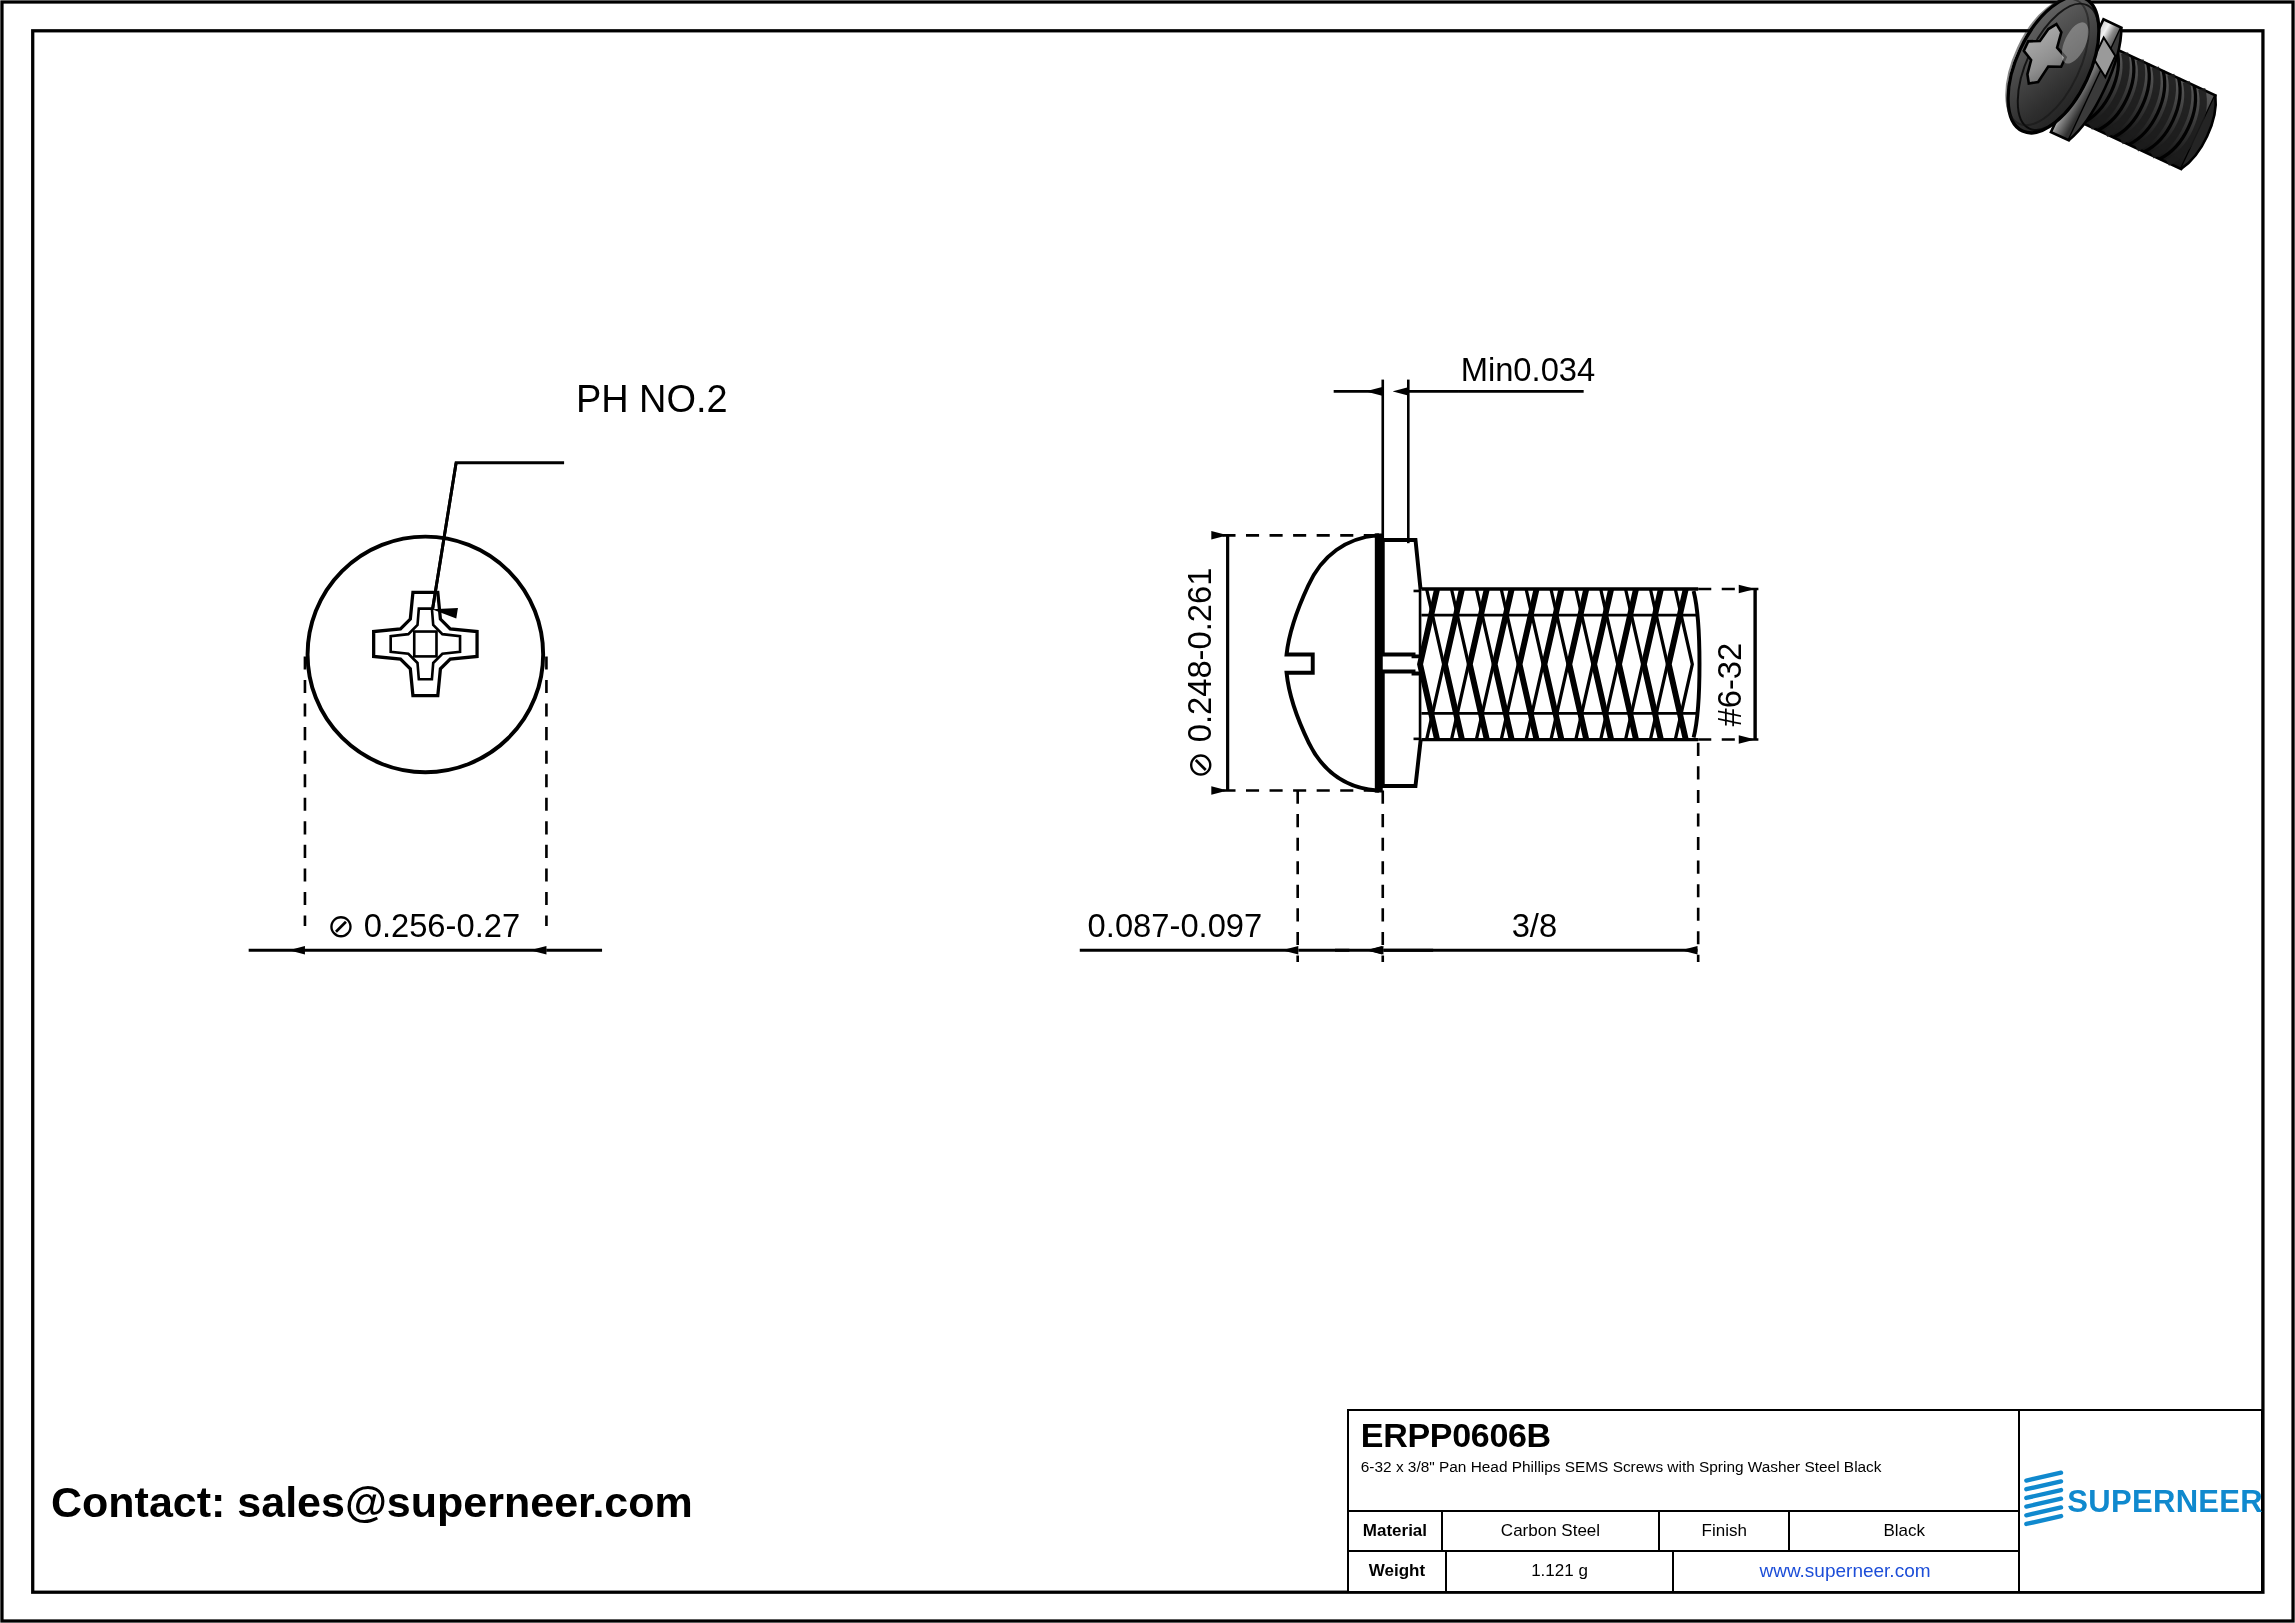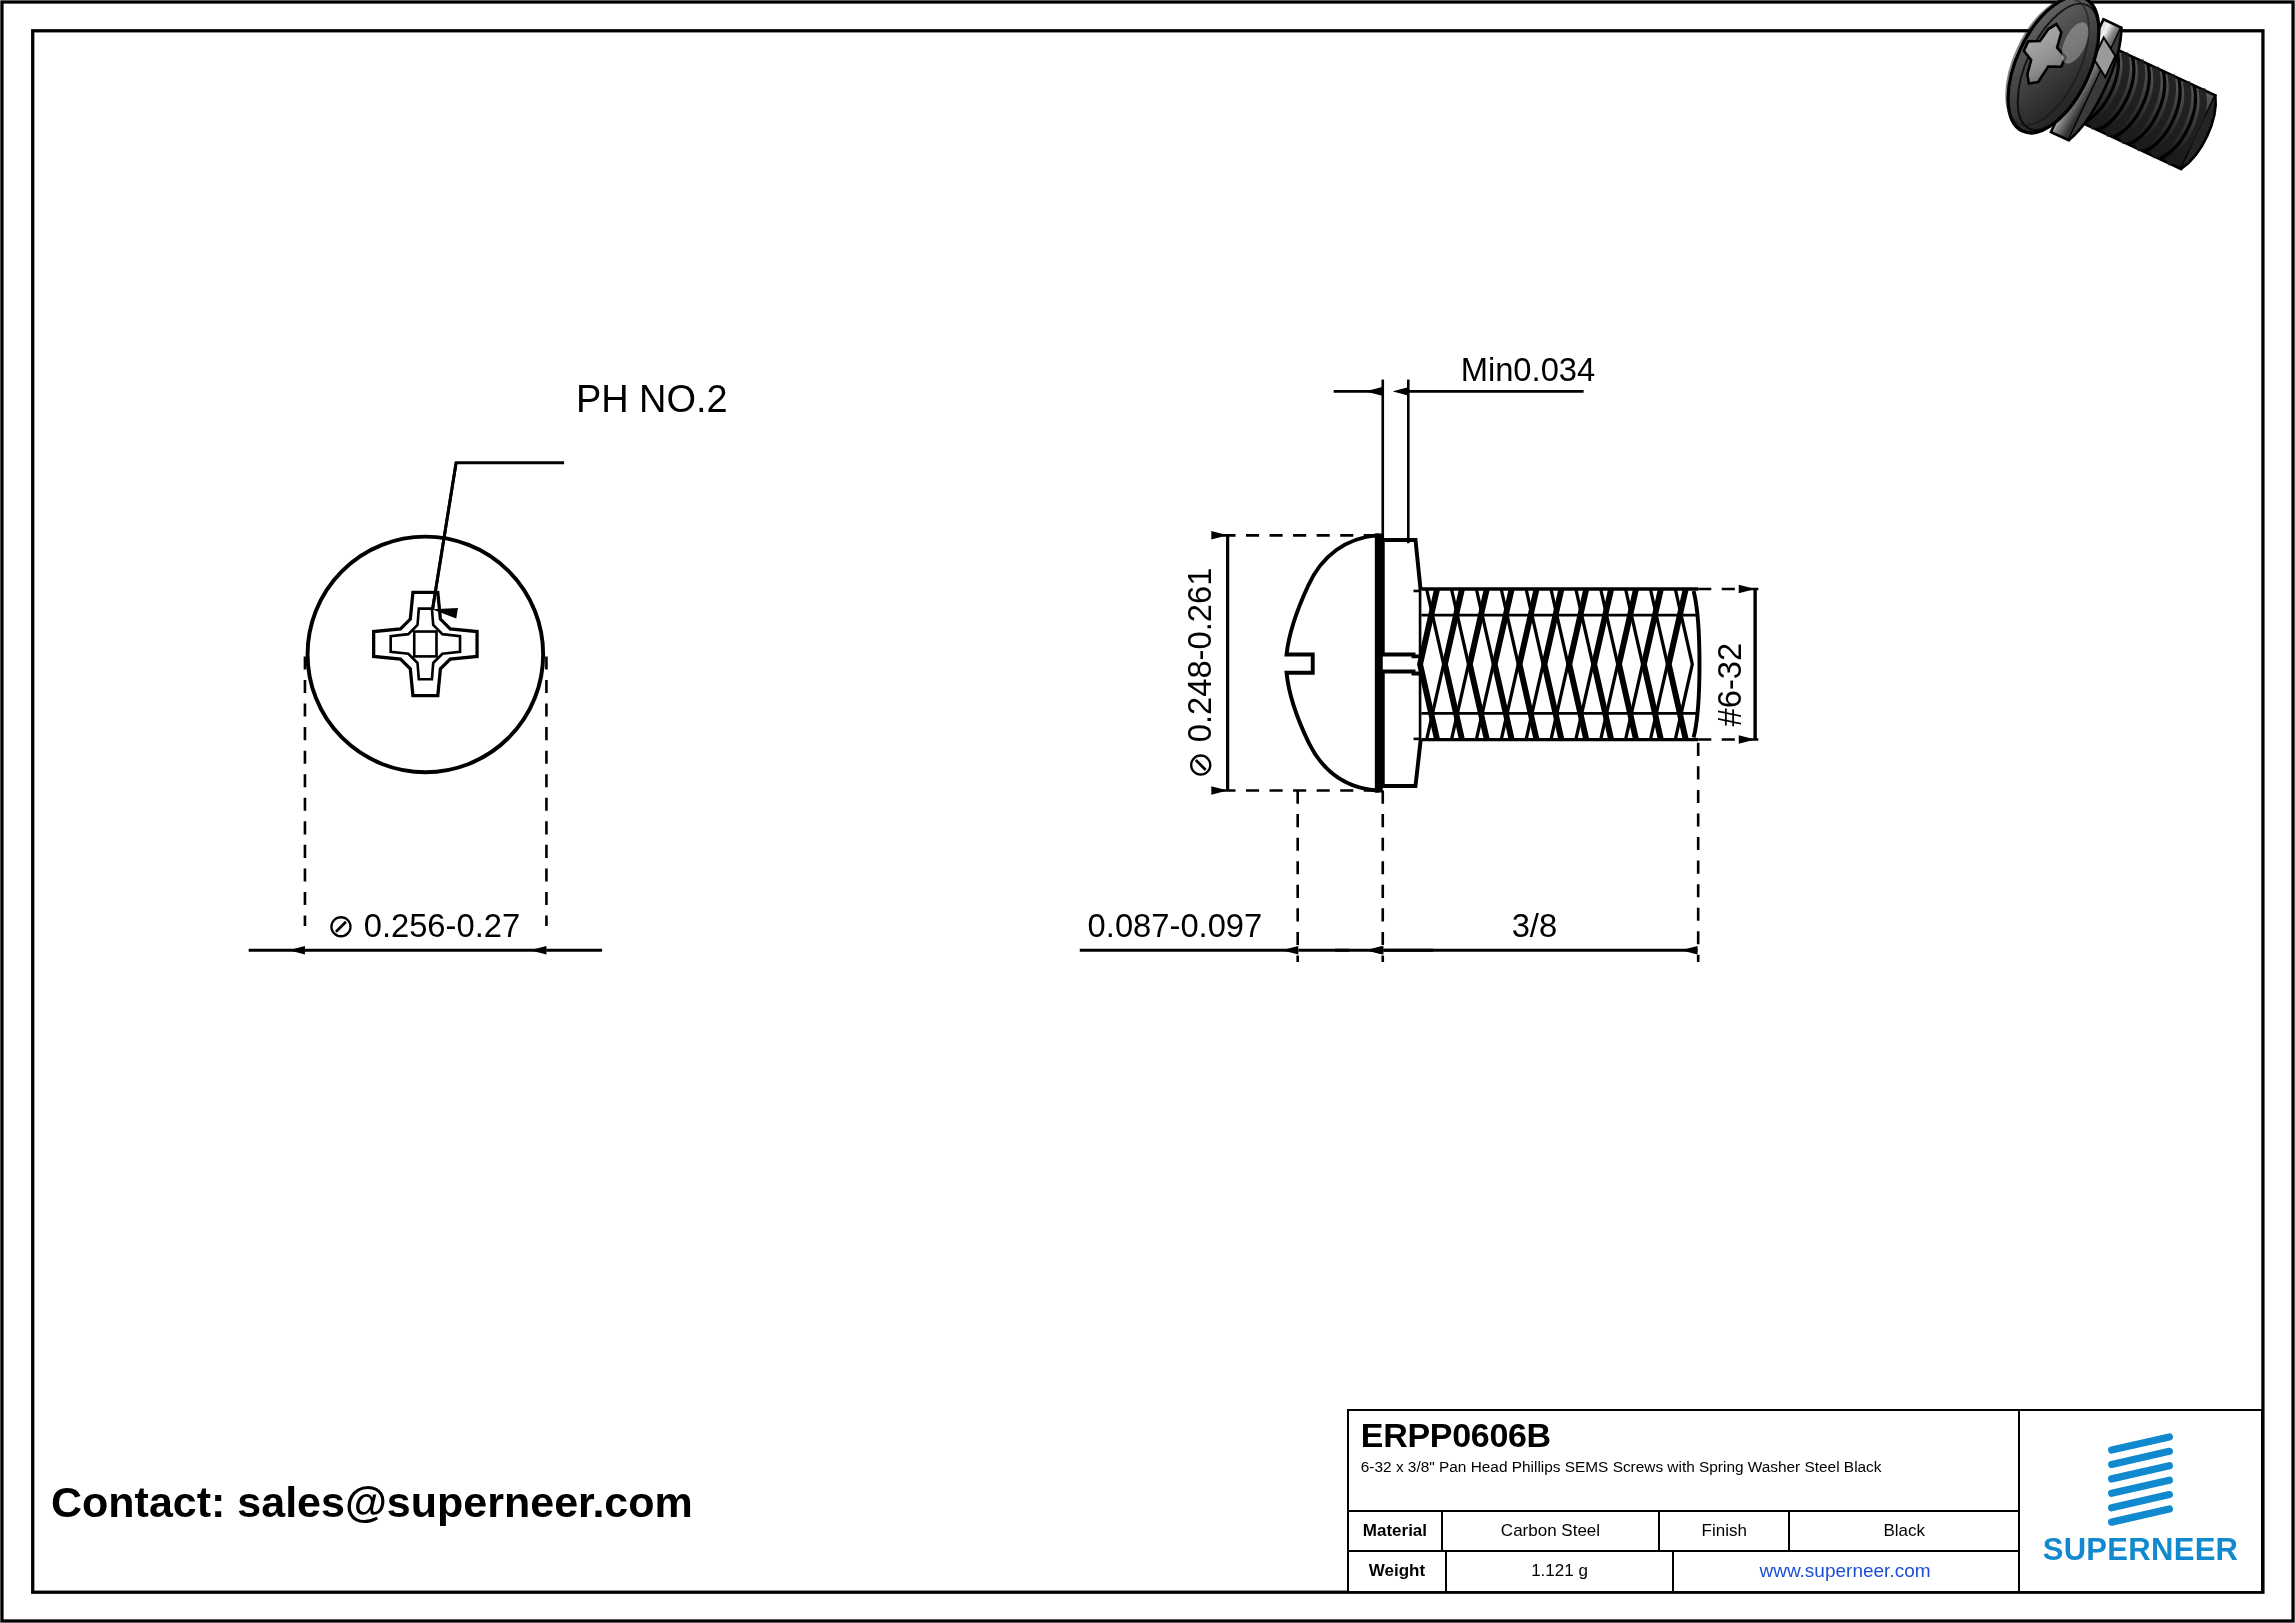--- a/index.html
+++ b/index.html
@@ -86,21 +86,21 @@
   .tb-cell.last { border-right: none; }
   .c-label { width: 98px; font-weight: bold; }
   .c-value1 { width: 227px; }
   .c-finish-lbl { width: 136px; }
   .c-finish-val { width: 238px; }
   .c-web { width: 342px; }
   .weblink { color: #1d4ed8; font-size: 19px; border-radius: 16px; }
   #tb-logo {
     width: 243px;
     display: flex;
-    flex-direction: column;
+    flex-direction: row;
     align-items: center;
     justify-content: center;
     padding-bottom: 3.9px;
     box-sizing: border-box;
   }
   #logo-mark { width: 79px; height: 97px; }
   #logo-word {
     font-size: 31px;
     font-weight: bold;
     color: #1089CE;

